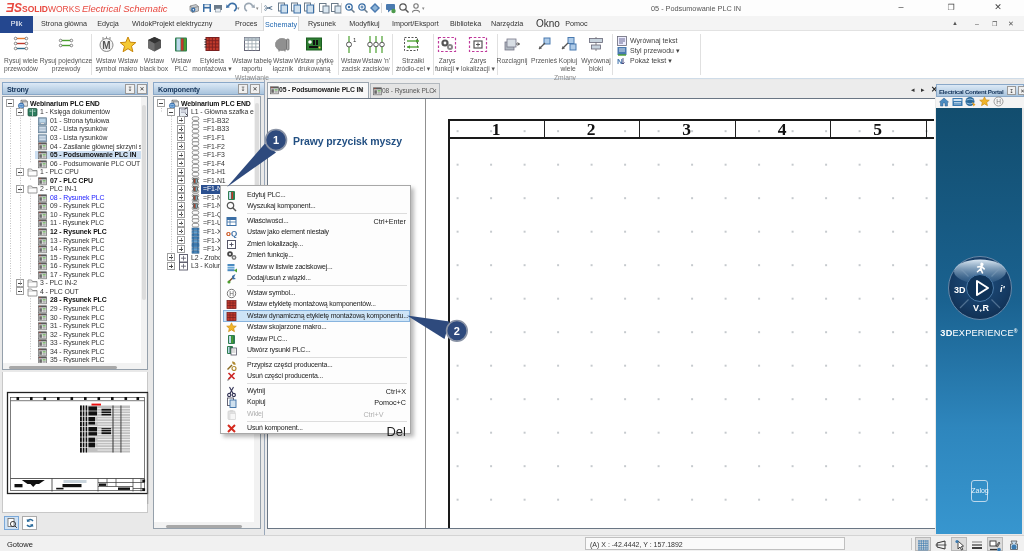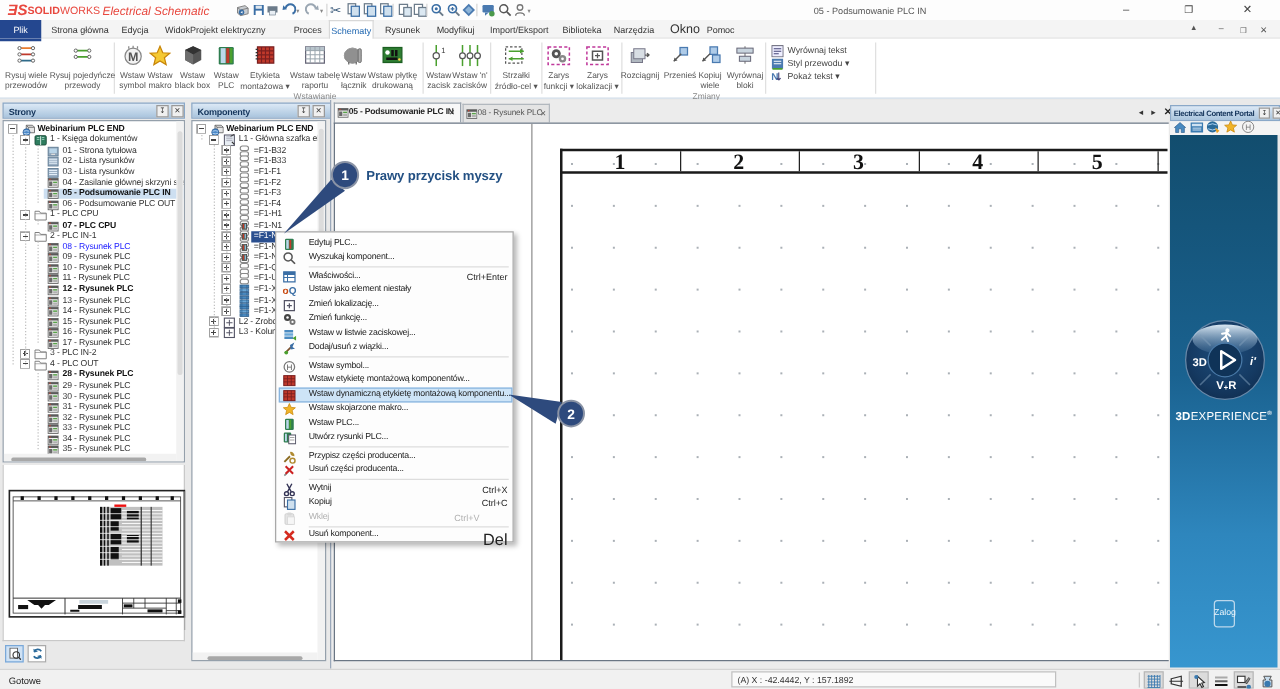--- a/index.html
+++ b/index.html
@@ -1190,21 +1190,21 @@
       <circle cx="3.2" cy="9" r="1.6" fill="none" stroke="#335" stroke-width="1.1"></circle>
       <circle cx="7.8" cy="9" r="1.6" fill="none" stroke="#335" stroke-width="1.1"></circle>
     </svg>
     <div class="abs" style="left:26px;top:200.80px;font-size:7px;color:#222;white-space:nowrap;letter-spacing:-0.18px;">Wytnij</div>
     <div class="abs" style="left:120px;top:200.80px;width:65px;text-align:right;font-size:7.2px;color:#222;">Ctrl+X</div>
     <svg class="abs" style="left:5px;top:211.10px;" width="11" height="11" viewBox="0 0 11 11">
       <rect x="1.5" y="1" width="6" height="7.5" fill="#fff" stroke="#556" stroke-width=".9"></rect>
       <rect x="4" y="3" width="6" height="7.5" fill="#cfe0ee" stroke="#3a6ea5" stroke-width=".9"></rect>
     </svg>
     <div class="abs" style="left:26px;top:212.30px;font-size:7px;color:#222;white-space:nowrap;letter-spacing:-0.18px;">Kopiuj</div>
-    <div class="abs" style="left:120px;top:212.30px;width:65px;text-align:right;font-size:7.2px;color:#222;">Ctrl+C</div>
+    <div class="abs" style="left:120px;top:212.30px;width:65px;text-align:right;font-size:7.2px;color:#222;">Pomoc+C</div>
     <svg class="abs" style="left:5px;top:222.60px;opacity:.45;" width="11" height="11" viewBox="0 0 11 11">
       <rect x="2" y="2" width="7" height="8.5" rx="1" fill="#c8c8c8" stroke="#999" stroke-width=".8"></rect>
       <rect x="3.8" y="1" width="3.4" height="2.4" rx=".8" fill="#aaa"></rect>
       <rect x="4" y="4.5" width="5.5" height="6" fill="#eee" stroke="#aaa" stroke-width=".7"></rect>
     </svg>
     <div class="abs" style="left:26px;top:223.80px;font-size:7px;color:#b0b0b0;white-space:nowrap;letter-spacing:-0.18px;">Wklej</div>
     <div class="abs" style="left:120px;top:223.80px;width:65px;text-align:center;font-size:7.2px;color:#b0b0b0;">Ctrl+V</div>
     <div class="abs" style="left:26px;top:234.90px;width:160px;height:1px;background:#ddd;"></div>
     <svg class="abs" style="left:5px;top:237.10px;" width="11" height="11" viewBox="0 0 11 11">
       <path d="M2 2 L9 9 M9 2 L2 9" stroke="#d42a1e" stroke-width="2"></path>

